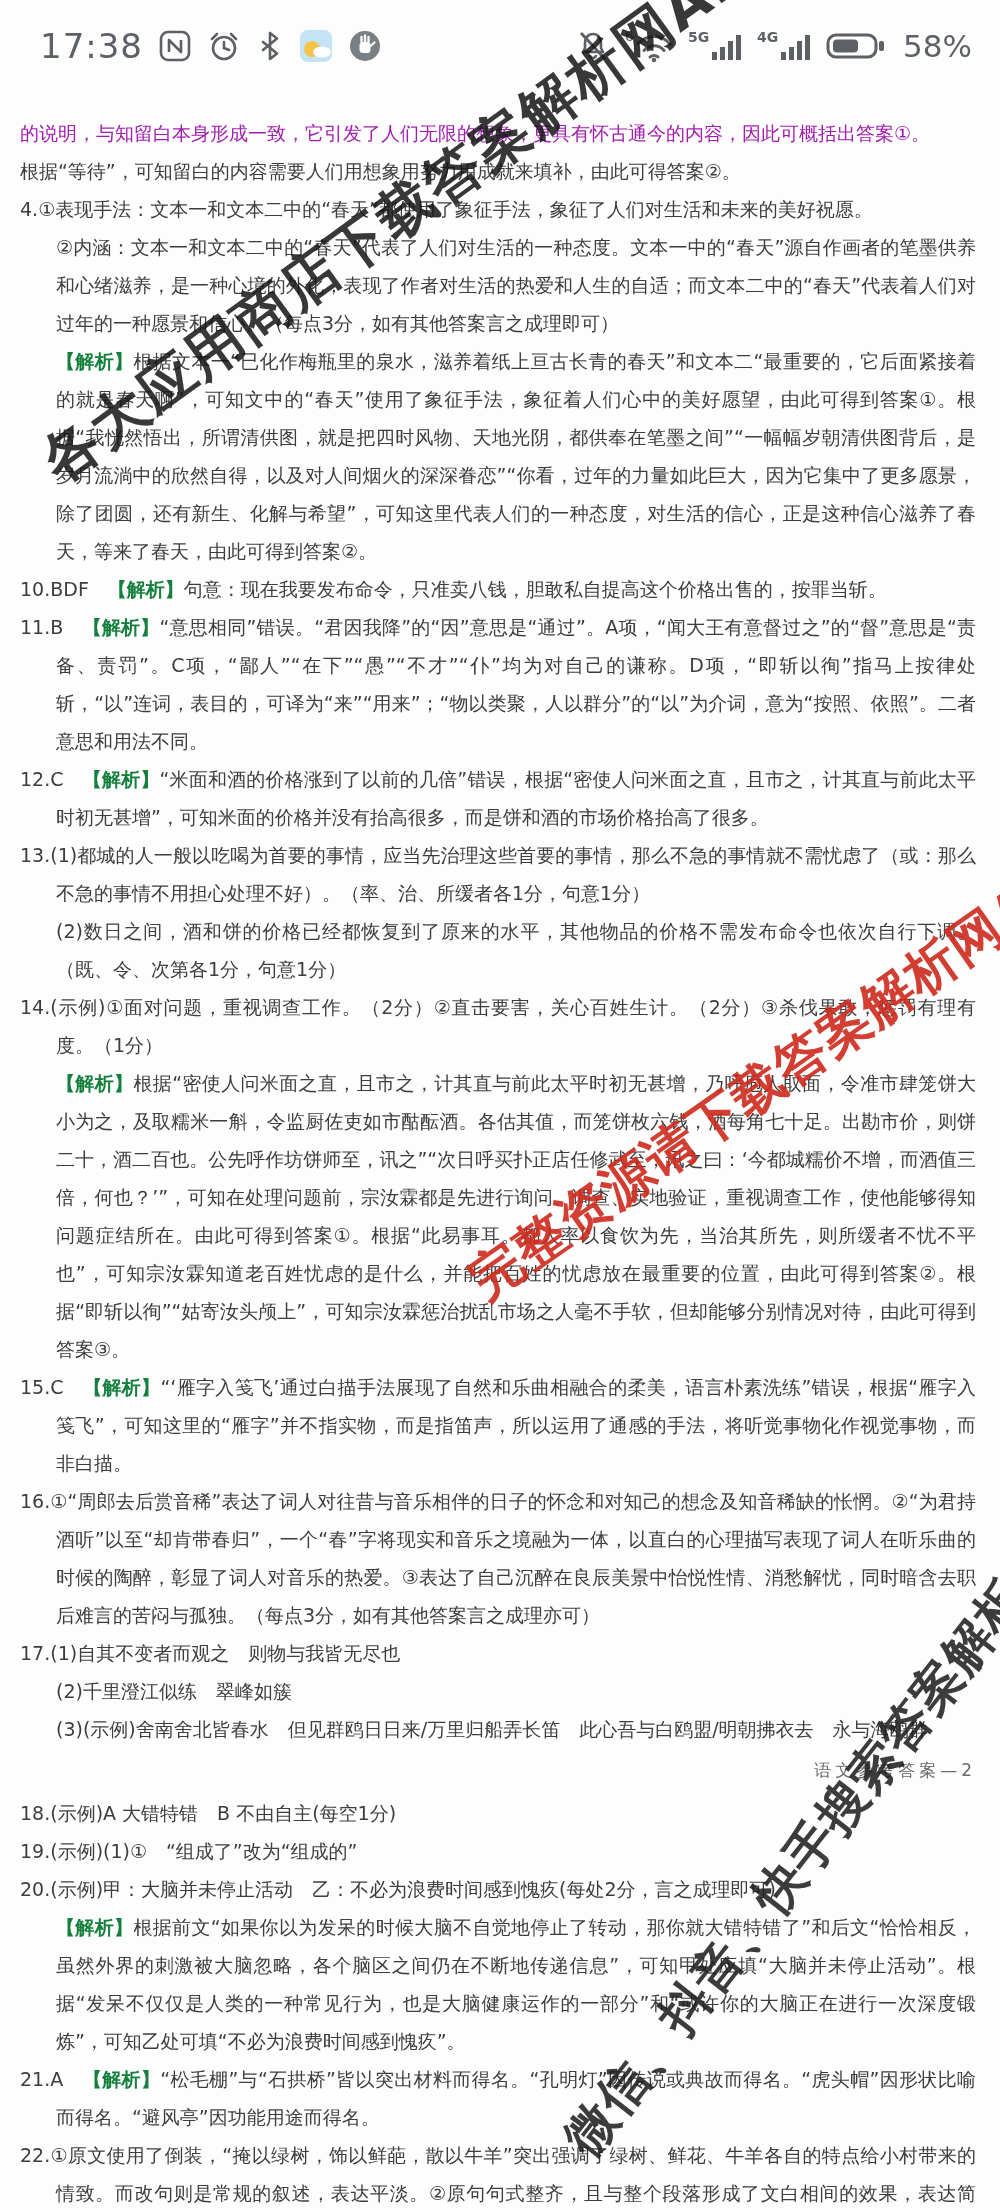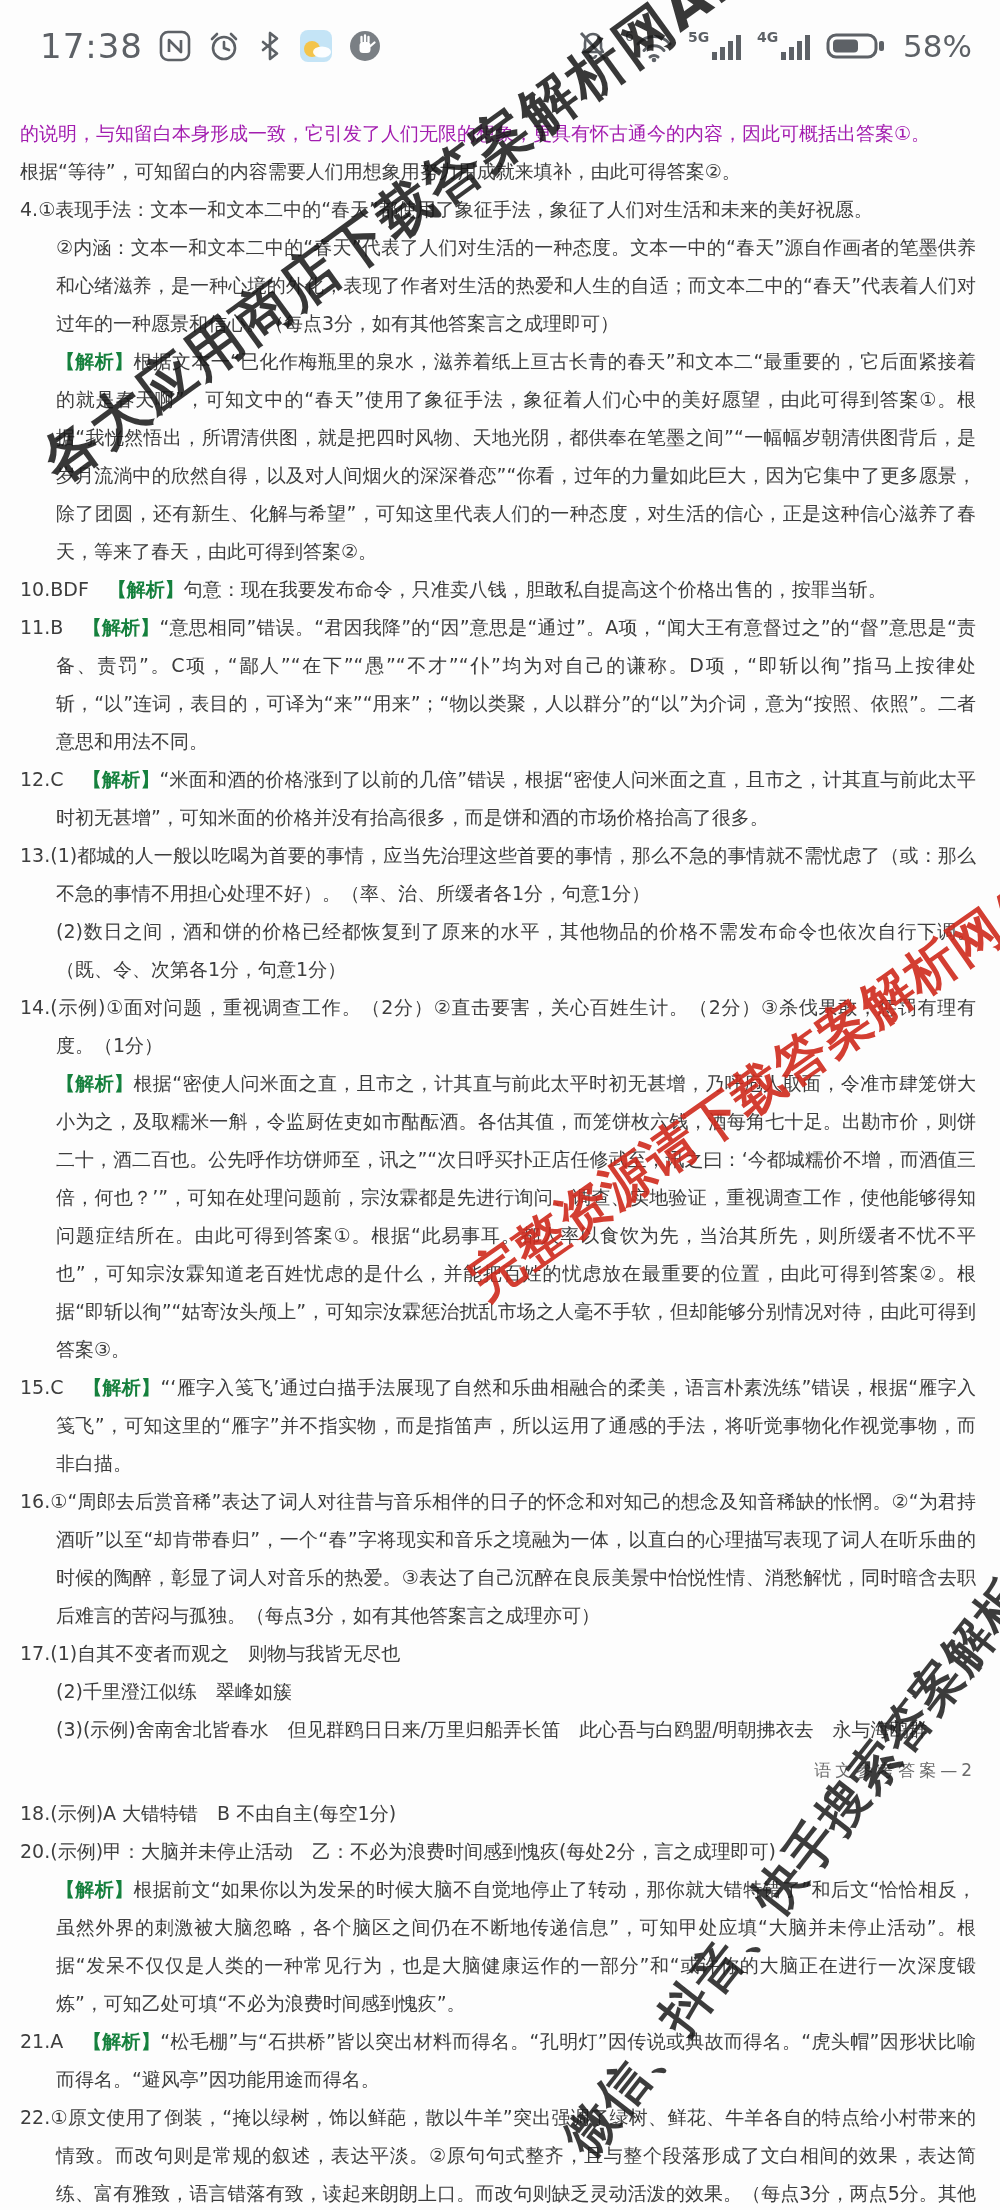--- a/index.html
+++ b/index.html
@@ -133,20 +133,21 @@
       <p class="p-cont"><span>(2)数日之间，酒和饼的价格已经都恢复到了原来的水平，其他物品的价格不需发布命令也依次自行下调。（既、令、次第各1分，句意1分）</span></p>
       <p class="p-item"><span>14.(示例)①面对问题，重视调查工作。（2分）②直击要害，关心百姓生计。（2分）③杀伐果敢，惩罚有理有度。（1分）</span></p>
       <p class="p-cont"><span class="lbl">【解析】</span><span>根据“密使人问米面之直，且市之，计其直与前此太平时初无甚增，乃呼庖人取面，令准市肆笼饼大小为之，及取糯米一斛，令监厨佐吏如市酤酝酒。各估其值，而笼饼枚六钱，酒每角七十足。出勘市价，则饼二十，酒二百也。公先呼作坊饼师至，讯之”“次日呼买扑正店任修武至，讯之曰：‘今都城糯价不增，而酒值三倍，何也？’”，可知在处理问题前，宗汝霖都是先进行询问、调查、实地验证，重视调查工作，使他能够得知问题症结所在。由此可得到答案①。根据“此易事耳。都人率以食饮为先，当治其所先，则所缓者不忧不平也”，可知宗汝霖知道老百姓忧虑的是什么，并能把百姓的忧虑放在最重要的位置，由此可得到答案②。根据“即斩以徇”“姑寄汝头颅上”，可知宗汝霖惩治扰乱市场之人毫不手软，但却能够分别情况对待，由此可得到答案③。</span></p>
       <p class="p-item"><span>15.C　</span><span class="lbl">【解析】</span><span>“‘雁字入笺飞’通过白描手法展现了自然和乐曲相融合的柔美，语言朴素洗练”错误，根据“雁字入笺飞”，可知这里的“雁字”并不指实物，而是指笛声，所以运用了通感的手法，将听觉事物化作视觉事物，而非白描。</span></p>
       <p class="p-item"><span>16.①“周郎去后赏音稀”表达了词人对往昔与音乐相伴的日子的怀念和对知己的想念及知音稀缺的怅惘。②“为君持酒听”以至“却肯带春归”，一个“春”字将现实和音乐之境融为一体，以直白的心理描写表现了词人在听乐曲的时候的陶醉，彰显了词人对音乐的热爱。③表达了自己沉醉在良辰美景中怡悦性情、消愁解忧，同时暗含去职后难言的苦闷与孤独。（每点3分，如有其他答案言之成理亦可）</span></p>
       <p class="p-item"><span>17.(1)自其不变者而观之　则物与我皆无尽也</span></p>
       <p class="p-cont"><span>(2)千里澄江似练　翠峰如簇</span></p>
       <p class="p-cont"><span>(3)(示例)舍南舍北皆春水　但见群鸥日日来/万里归船弄长笛　此心吾与白鸥盟/明朝拂衣去　永与海鸥群</span></p>
       <p class="p-center"><span>语文参考答案—2</span></p>
       <p class="p-item"><span>18.(示例)A 大错特错　B 不由自主(每空1分)</span></p>
+      <p class="p-item"><span>19.(示例)(1)①　“组成了”改为“组成的”</span></p>
       <p class="p-item"><span>20.(示例)甲：大脑并未停止活动　乙：不必为浪费时间感到愧疚(每处2分，言之成理即可)</span></p>
       <p class="p-cont"><span class="lbl">【解析】</span><span>根据前文“如果你以为发呆的时候大脑不自觉地停止了转动，那你就大错特错了”和后文“恰恰相反，虽然外界的刺激被大脑忽略，各个脑区之间仍在不断地传递信息”，可知甲处应填“大脑并未停止活动”。根据“发呆不仅仅是人类的一种常见行为，也是大脑健康运作的一部分”和“或许你的大脑正在进行一次深度锻炼”，可知乙处可填“不必为浪费时间感到愧疚”。</span></p>
       <p class="p-item"><span>21.A　</span><span class="lbl">【解析】</span><span>“松毛棚”与“石拱桥”皆以突出材料而得名。“孔明灯”因传说或典故而得名。“虎头帽”因形状比喻而得名。“避风亭”因功能用途而得名。</span></p>
       <p class="p-item"><span>22.①原文使用了倒装，“掩以绿树，饰以鲜葩，散以牛羊”突出强调了绿树、鲜花、牛羊各自的特点给小村带来的情致。而改句则是常规的叙述，表达平淡。②原句句式整齐，且与整个段落形成了文白相间的效果，表达简练、富有雅致，语言错落有致，读起来朗朗上口。而改句则缺乏灵动活泼的效果。（每点3分，两点5分。其他答案言之成理亦可酌情给分）</span></p>
     </div>
 
   <div class="wm wm-topleft">各大应用商店下载答案解析网APP</div>
   <div class="wm wm-mid">完整资源请下载答案解析网APP</div>
   <div class="wm wm-bottom">微信、抖音、快手搜索答案解析网</div>
 

